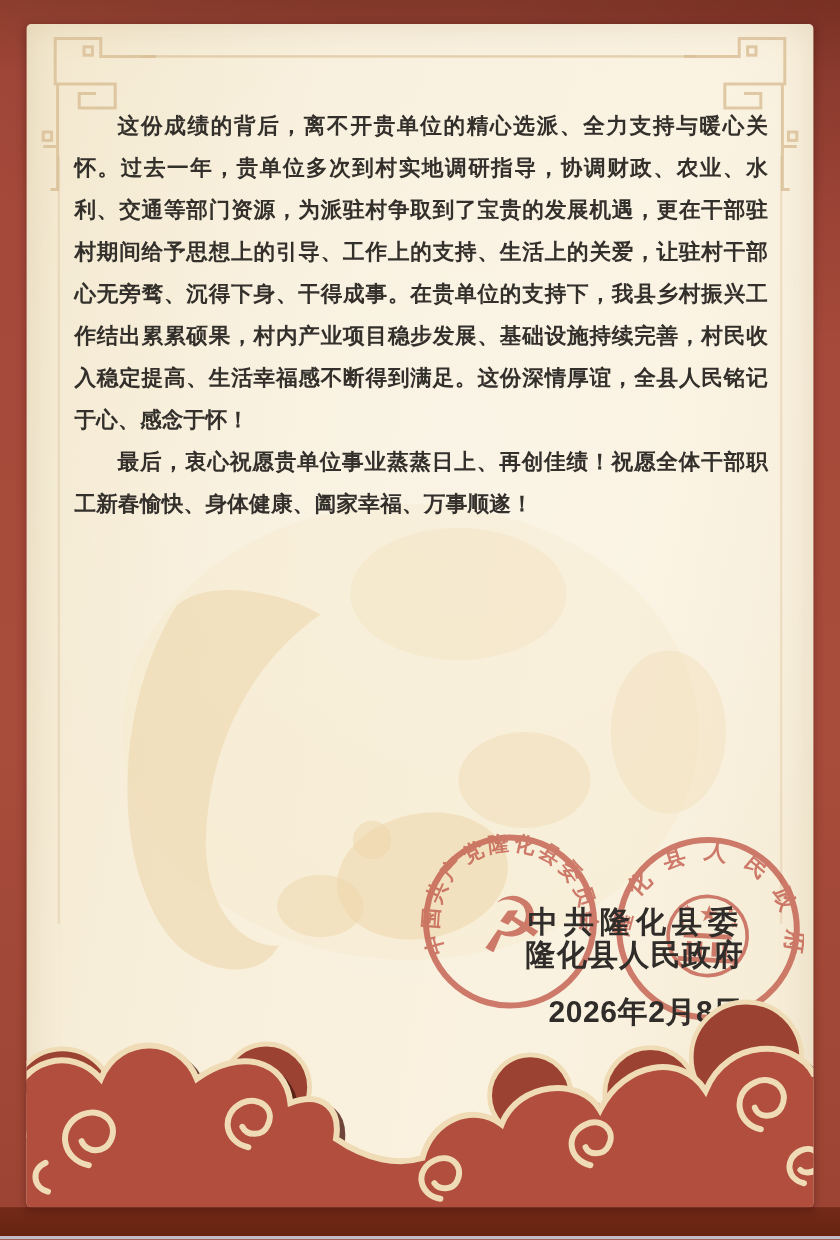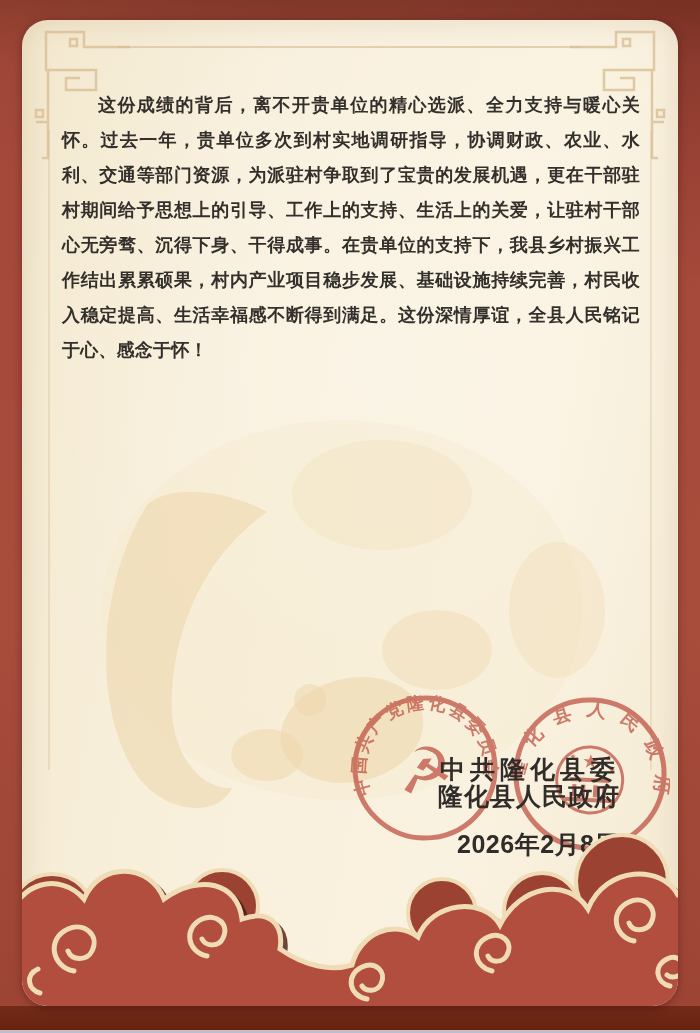--- a/index.html
+++ b/index.html
@@ -19,21 +19,21 @@
   
   .bottom-band{
     position:absolute;left:0;right:0;top:1006px;height:27px;
     background:linear-gradient(180deg,#732A19,#66220F);
   }
   .scan-edge{position:absolute;left:0;right:0;bottom:0;height:3px;background:#C3BBC8;}
 
   
   .card{
     position:absolute;left:22px;top:20px;width:656px;height:986px;
-    border-radius:26px;
+    border-radius:4px;
     background:
       radial-gradient(90% 70% at 55% 35%, rgba(255,255,255,.25), rgba(255,255,255,0) 70%),
       linear-gradient(100deg, #F3E8CE 0%, #F8EFDB 30%, #FAF2E0 70%, #F5EBD4 100%);
     box-shadow: inset 0 0 30px rgba(150,110,60,.18), 0 2px 8px rgba(40,5,0,.35);
     overflow:hidden;
   }
   
   .frame-line{position:absolute;background:#D9BE95;}
   .frame-top{left:96px;top:26px;width:462px;height:2px;opacity:.65;}
   .frame-left{left:26px;top:110px;width:2px;height:640px;opacity:.35;}
@@ -106,20 +106,21 @@
     <ellipse cx="505" cy="210" rx="48" ry="68" fill="#F0DBB2" opacity="0.35"></ellipse>
     <ellipse cx="385" cy="250" rx="55" ry="40" fill="#EFD8AC" opacity="0.40"></ellipse>
     <path d="M95,105 C45,185 40,310 85,375 C110,412 165,420 180,388 C150,390 115,355 120,290 C125,215 160,150 215,112 C180,92 120,82 95,105 Z" fill="#EDD6A9" opacity="0.55"></path>
     <ellipse cx="300" cy="330" rx="72" ry="52" fill="#EDD6A9" opacity="0.55" transform="rotate(-12 300 330)"></ellipse>
     <ellipse cx="215" cy="355" rx="36" ry="26" fill="#EDD6A9" opacity="0.5"></ellipse>
     <circle cx="258" cy="300" r="16" fill="#EDD6A9" opacity="0.5"></circle>
   </svg>
 
   <div class="content">
     <p>这份成绩的背后，离不开贵单位的精心选派、全力支持与暖心关怀。过去一年，贵单位多次到村实地调研指导，协调财政、农业、水利、交通等部门资源，为派驻村争取到了宝贵的发展机遇，更在干部驻村期间给予思想上的引导、工作上的支持、生活上的关爱，让驻村干部心无旁骛、沉得下身、干得成事。在贵单位的支持下，我县乡村振兴工作结出累累硕果，村内产业项目稳步发展、基础设施持续完善，村民收入稳定提高、生活幸福感不断得到满足。这份深情厚谊，全县人民铭记于心、感念于怀！</p>
+    <p>最后，衷心祝愿贵单位事业蒸蒸日上、再创佳绩！祝愿全体干部职工新春愉快、身体健康、阖家幸福、万事顺遂！</p>
   </div>
 
   <svg class="seal seal-party" viewBox="0 0 152 152">
     <defs>
         <path id="ringL" d="M 20,98 A 60,60 0 1 1 132,98"></path>
       </defs>
     <g opacity="0.78" transform="rotate(-6 76 76)" fill="#C1594A">
       <circle cx="76" cy="76" r="70" fill="none" stroke="#C1594A" stroke-width="5"></circle>
       <text font-size="17.5" letter-spacing="3" font-weight="700">
         <textPath href="#ringL" startOffset="2">中国共产党隆化县委员会</textPath>

